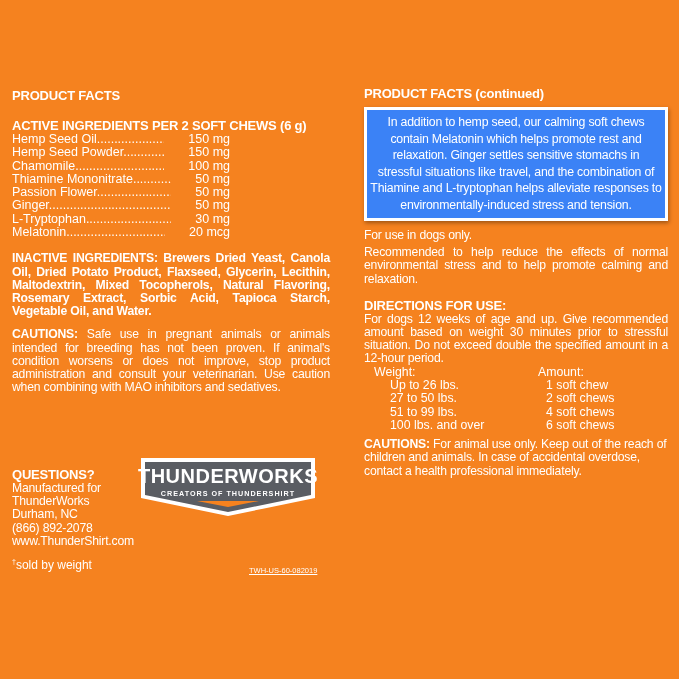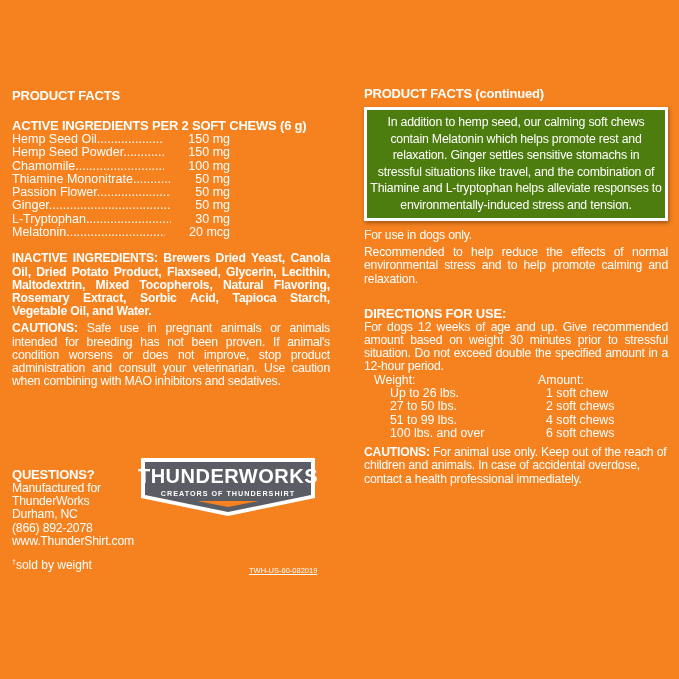--- a/index.html
+++ b/index.html
@@ -12,21 +12,21 @@
   #right { left:364px; top:86px; width:304px; }
   .h { font-weight:bold; font-size:13px; letter-spacing:-0.2px; line-height:15px; }
   .body { font-size:12.2px; line-height:13.2px; letter-spacing:-0.2px; }
   .justify { text-align:justify; }
   .ing-row { display:flex; font-size:12.5px; line-height:13.3px; width:218px;gap:24px; }
   .ing-name { white-space:nowrap; overflow:hidden; flex:1; }
   .ing-name::after { content:"........................................................................................"; }
   .ing-amt { white-space:nowrap; }
   .gap10 { margin-top:10px; }
   .green-box {
-    background:#4d7c0f; border:3px solid #fff; box-shadow:1px 2px 4px rgba(0,0,0,0.35);
+    background:#3b82f6; border:3px solid #fff; box-shadow:1px 2px 4px rgba(0,0,0,0.35);
     width:292px; margin-top:6px; padding:4px 3px 5px; text-align:center;
     font-size:12.3px; line-height:16.5px; letter-spacing:-0.2px;
   }
   .dose-table { display:grid; grid-template-columns:164px 130px; font-size:12.3px; line-height:13.3px; margin-left:10px; }
   .dose-table .hdr { padding-left:0; }
   .dose-table .w { padding-left:16px; }
   .dose-table .a { padding-left:8px; }
   .dose-table .ahdr { padding-left:0; }
   #questions { position:absolute; left:12px; top:467px; width:140px; }
   #logo {
@@ -74,21 +74,21 @@
     <div class="ing-row">
         <span class="ing-name">Melatonin</span>
         <span class="ing-amt">20 mcg</span>
       </div>
   </div>
 
   <div class="body justify" style="margin-top:13px;font-weight:bold;">
     <b>INACTIVE INGREDIENTS:</b><span> Brewers Dried Yeast, Canola Oil, Dried Potato Product, Flaxseed, Glycerin, Lecithin, Maltodextrin, Mixed Tocopherols, Natural Flavoring, Rosemary Extract, Sorbic Acid, Tapioca Starch, Vegetable Oil, and Water.</span>
   </div>
 
-  <div class="body justify" style="margin-top:4px;">
+  <div class="body justify" style="margin-top:10px;">
     <b>CAUTIONS:</b><span> Safe use in pregnant animals or animals intended for breeding has not been proven. If animal's condition worsens or does not improve, stop product administration and consult your veterinarian. Use caution when combining with MAO inhibitors and sedatives.</span>
   </div>
 </div>
 
 <div id="questions">
   <div class="h">QUESTIONS?</div>
   <div class="body">Manufactured for</div>
   <div class="body">ThunderWorks</div>
   <div class="body">Durham, NC</div>
   <div class="body">(866) 892-2078</div>
@@ -110,21 +110,21 @@
 </div>
 <div id="code">TWH-US-60-082019</div>
 
 <div id="right" class="col">
   <div class="h">PRODUCT FACTS (continued)</div>
   <div class="green-box">In addition to hemp seed, our calming soft chews contain Melatonin which helps promote rest and relaxation. Ginger settles sensitive stomachs in stressful situations like travel, and the combination of Thiamine and L-tryptophan helps alleviate responses to environmentally-induced stress and tension.</div>
 
   <div class="body" style="margin-top:8px;">For use in dogs only.</div>
   <div class="body justify" style="margin-top:4px;">Recommended to help reduce the effects of normal environmental stress and to help promote calming and relaxation.</div>
 
-  <div class="h" style="margin-top:20px;">DIRECTIONS FOR USE:</div>
+  <div class="h" style="margin-top:12px;">DIRECTIONS FOR USE:</div>
   <div class="body justify">For dogs 12 weeks of age and up. Give recommended amount based on weight 30 minutes prior to stressful situation. Do not exceed double the specified amount in a 12-hour period.</div>
 
   <div class="dose-table">
     <div class="hdr">Weight:</div>
     <div class="ahdr">Amount:</div>
     <div class="w">Up to 26 lbs.</div>
     <div class="a">1 soft chew</div>
     <div class="w">27 to 50 lbs.</div>
     <div class="a">2 soft chews</div>
     <div class="w">51 to 99 lbs.</div>

